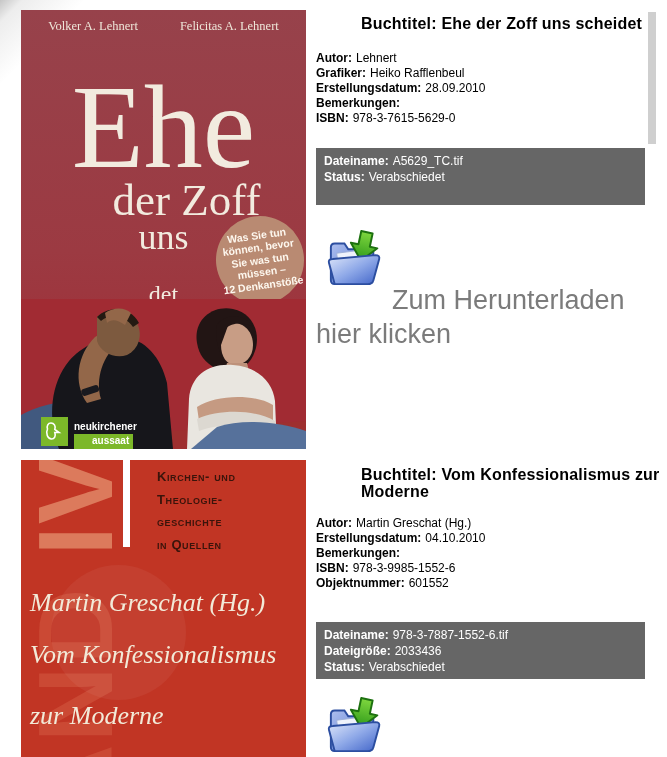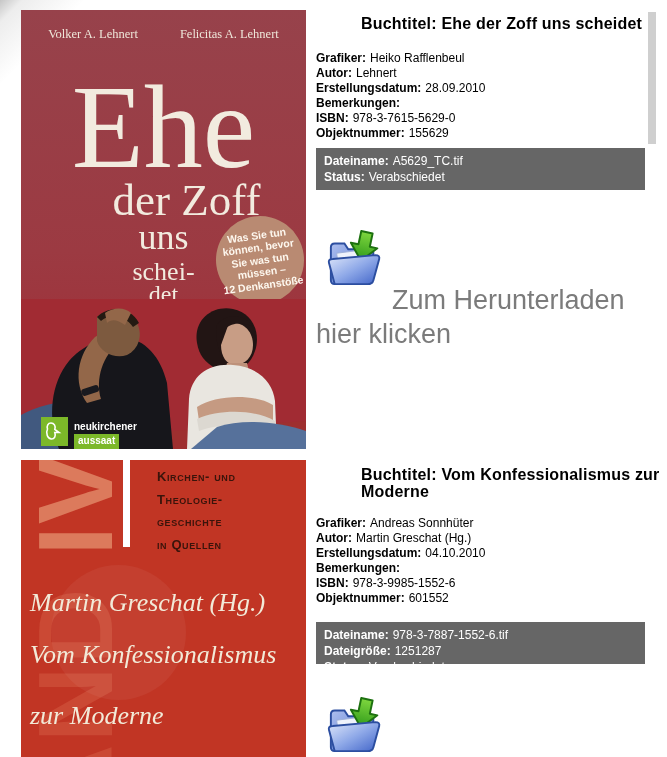--- a/index.html
+++ b/index.html
@@ -9,51 +9,51 @@
     font-family:"Liberation Sans",sans-serif;
   }
   
   .rstrip{position:absolute;left:648px;top:12px;width:8px;height:132px;background:#cfcfcf;}
 
   
   .title{position:absolute;left:316px;width:310px;font-size:16px;line-height:17px;
          font-weight:bold;color:#000;letter-spacing:.2px;margin-left:45px;}
   .fields{position:absolute;left:316px;width:330px;font-size:12px;line-height:15px;color:#000;}
   .fields b{margin-right:4px;}
-  .graybox{position:absolute;left:316px;width:329px;height:42px;background:#666666;color:#fff;
+  .graybox{position:absolute;left:316px;width:329px;height:57px;background:#666666;color:#fff;
            font-size:12px;line-height:16px;padding:5px 8px;box-sizing:border-box;}
   .graybox b{margin-right:4px;}
   .dlicon{position:absolute;left:325px;width:62px;height:58px;display:block;cursor:pointer;}
   .dltext{position:absolute;left:316px;width:310px;font-size:27px;line-height:34px;
           color:#7b7b7b;text-indent:76px;text-decoration:none;display:block;cursor:pointer;}
   .t1{top:15px;} .f1{top:51px;} .g1{top:148px;} .di1{top:230px;} .dt1{top:283px;}
   .t2{top:466px;} .f2{top:516px;} .g2{top:622px;} .di2{top:697px;} .dt2{top:752px;}
 
   
   .cover1{position:absolute;left:21px;top:10px;width:285px;height:439px;overflow:hidden;
           background:linear-gradient(#97424b,#9c3a42 55%,#a12b33);}
-  .cover1 .authors{position:absolute;top:17px;left:0;width:100%;display:flex;justify-content:center;
+  .cover1 .authors{position:absolute;top:9px;left:0;width:100%;display:flex;justify-content:center;
           gap:42px;font-family:"Liberation Serif",serif;font-size:12.5px;color:#efe7da;}
   .cl{position:absolute;left:0;width:100%;text-align:center;color:#f2ebdf;
       font-family:"Liberation Serif",serif;}
   .cl1{top:64px;font-size:118px;line-height:108px;}
   .cl2{top:170px;font-size:45px;line-height:40px;margin-left:23px;}
   .cl3{top:207px;font-size:36px;line-height:40px;}
   .cl4{top:250px;font-size:26px;line-height:24px;}
   .cl5{top:274px;font-size:24px;line-height:20px;}
   .cl6{top:293px;font-size:22px;line-height:20px;font-weight:bold;}
   .badge{position:absolute;left:195px;top:206px;width:88px;height:88px;border-radius:50%;
          background:#b98a72;transform:rotate(-8deg);display:flex;flex-direction:column;
          justify-content:center;text-align:center;color:#fdf7ee;font-weight:bold;
          font-size:10.5px;line-height:12.5px;}
   .photo{position:absolute;left:0;bottom:0;width:285px;height:150px;display:block;}
   .publogo{position:absolute;left:20px;top:407px;display:flex;align-items:flex-start;z-index:5;}
   .publogo svg{display:block;}
   .pubtext{margin-left:6px;color:#fff;font-weight:bold;font-size:10px;line-height:14px;margin-top:3px;}
-  .pubtext .sub span{background:#7cb829;padding:0 4px 1px 4px;display:inline-block;}
+  .pubtext .sub span{background:#7cb829;padding:0 4px 1px 18px;display:inline-block;}
 
   
   .cover2{position:absolute;left:21px;top:460px;width:285px;height:297px;overflow:hidden;
           background:#c13524;}
   .band{position:absolute;left:2px;top:438px;transform:rotate(-90deg);transform-origin:0 0;
         font-weight:bold;font-size:105px;line-height:105px;letter-spacing:2px;white-space:nowrap;}
   .band .wm{color:#cb4934;}
   .band .iv{color:#dc7a5c;}
   .wstripe{position:absolute;left:102px;top:0;width:7px;height:87px;background:#ffffff;}
   .series{position:absolute;left:136px;top:6px;font-weight:bold;font-size:13px;line-height:22.5px;
@@ -70,21 +70,20 @@
 <div class="rstrip"></div>
 
 <div class="cover1">
   <div class="authors">
     <span>Volker A. Lehnert</span>
     <span>Felicitas A. Lehnert</span>
   </div>
   <div class="cl cl1">Ehe</div>
   <div class="cl cl2">der Zoff</div>
   <div class="cl cl3">uns</div>
-  <div class="cl cl4">schei-</div>
   <div class="cl cl5">det</div>
   <div class="cl cl6">!</div>
 
   <div class="badge">
     <div>Was Sie tun</div>
     <div>können, bevor</div>
     <div>Sie was tun</div>
     <div>müssen –</div>
     <div>12 Denkanstöße</div>
   </div>
@@ -117,26 +116,25 @@
     <div class="pubtext">
       <div>neukirchener</div>
       <div class="sub"><span>aussaat</span></div>
     </div>
   </div>
 </div>
 
 <div class="title t1">Buchtitel: Ehe der Zoff uns scheidet</div>
 
 <div class="fields f1">
+  <div><b>Autor:</b><span>Lehnert</span></div>
   <div><b>Grafiker:</b><span>Heiko Rafflenbeul</span></div>
-  <div><b>Autor:</b><span>Lehnert</span></div>
   <div><b>Erstellungsdatum:</b><span>28.09.2010</span></div>
   <div><b>Bemerkungen:</b><span></span></div>
   <div><b>ISBN:</b><span>978-3-7615-5629-0</span></div>
-  <div><b>Objektnummer:</b><span>155629</span></div>
 </div>
 
 <div class="graybox g1">
   <div><b>Dateiname:</b><span>A5629_TC.tif</span></div>
   <div><b>Status:</b><span>Verabschiedet</span></div>
 </div>
 
 <a class="dlicon di1">
   <svg viewBox="0 0 64 60" width="62" height="58">
     <defs>
@@ -175,31 +173,30 @@
     <div>in Quellen</div>
   </div>
   <div class="c2t c2e">Martin Greschat (Hg.)</div>
   <div class="c2t c2a">Vom Konfessionalismus</div>
   <div class="c2t c2b">zur Moderne</div>
 </div>
 
 <div class="title t2">Buchtitel: Vom Konfessionalismus zur Moderne</div>
 
 <div class="fields f2">
-  <div><b>Grafiker:</b><span>Andreas Sonnhüter</span></div>
   <div><b>Autor:</b><span>Martin Greschat (Hg.)</span></div>
   <div><b>Erstellungsdatum:</b><span>04.10.2010</span></div>
   <div><b>Bemerkungen:</b><span></span></div>
   <div><b>ISBN:</b><span>978-3-9985-1552-6</span></div>
   <div><b>Objektnummer:</b><span>601552</span></div>
 </div>
 
 <div class="graybox g2">
   <div><b>Dateiname:</b><span>978-3-7887-1552-6.tif</span></div>
-  <div><b>Dateigröße:</b><span>1251287</span></div>
+  <div><b>Dateigröße:</b><span>2033436</span></div>
   <div><b>Status:</b><span>Verabschiedet</span></div>
 </div>
 
 <a class="dlicon di2">
   <svg viewBox="0 0 64 60" width="62" height="58">
     <path d="M6 22 L6 52 Q6 56 10 56 L46 56 L50 24 Q50 20 46 20 L24 20 L20 14 L10 14 Q6 14 6 18 Z" fill="url(#gf1)" stroke="#2c4ea0" stroke-width="2"></path>
     <path d="M12 24 L44 20 L46 34 L14 40 Z" fill="#eef2fb" stroke="#9fb0d8" stroke-width="1"></path>
     <g transform="rotate(12 40 18)">
       <path d="M34 2 L46 2 L46 16 L54 16 L40 32 L26 16 L34 16 Z" fill="url(#ga1)" stroke="#1d7110" stroke-width="2" stroke-linejoin="round"></path>
     </g>

